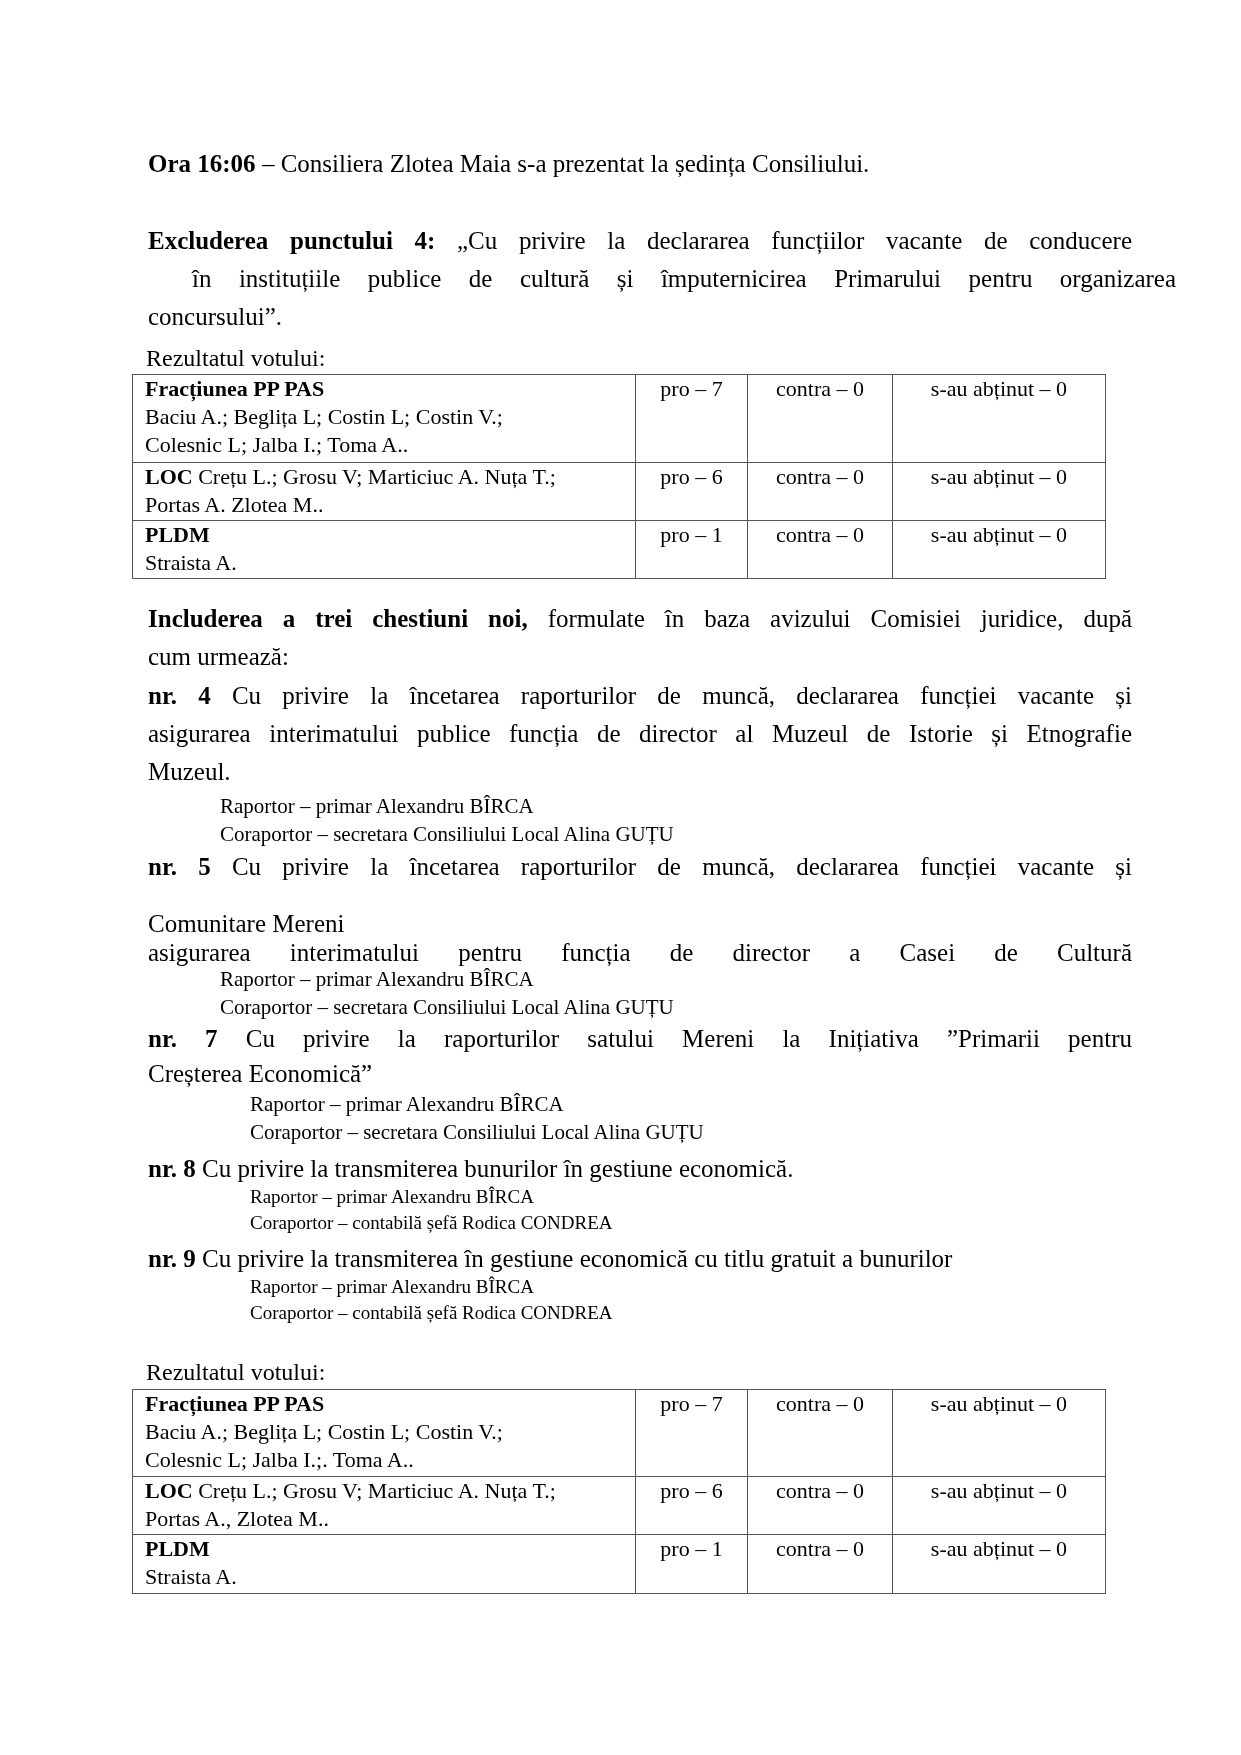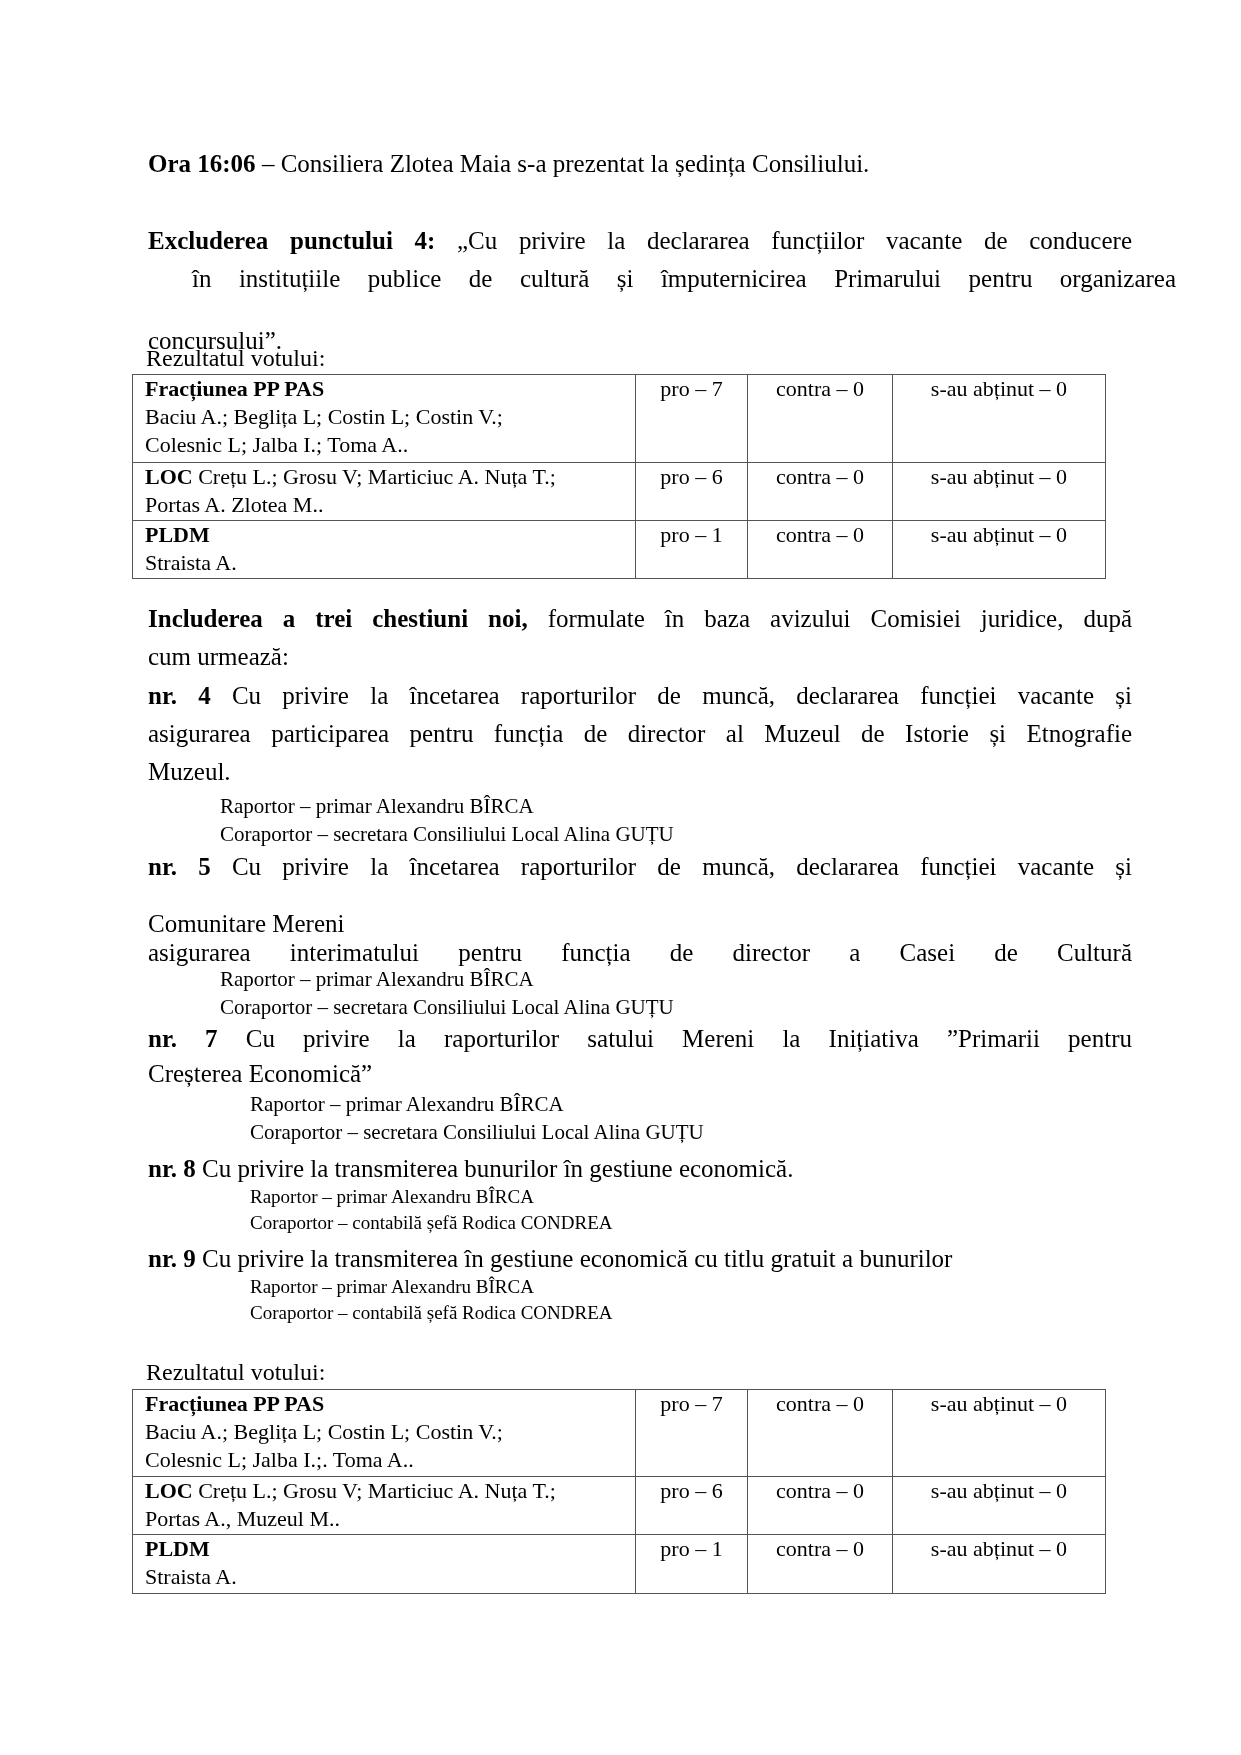--- a/index.html
+++ b/index.html
@@ -20,21 +20,21 @@
 </head>
 <body>
 
 <div class="abs p" style="left:148px; top:145px;">
   <span class="b">Ora 16:06</span><span> – Consiliera Zlotea Maia s-a prezentat la ședința Consiliului.</span>
 </div>
 
 <div>
   <div class="j jl" style="top:222px;"><span class="b">Excluderea punctului 4:</span><span> „Cu privire la declararea funcțiilor vacante de conducere</span></div>
   <div class="j jl" style="top:260px;margin-left:44px;">în instituțiile publice de cultură și împuternicirea Primarului pentru organizarea</div>
-  <div class="j" style="top:298px;margin-top:24px;">concursului”.</div>
+  <div class="j" style="top:298px;">concursului”.</div>
 </div>
 
 <div class="abs" style="left:146px; top:343px; font-size:24px; line-height:30px;">Rezultatul votului:</div>
 
 <table class="votes" style="top:374px;">
   <colgroup>
       <col class="c1">
       <col class="c2">
       <col class="c3">
       <col class="c4">
@@ -59,21 +59,21 @@
     <td class="num">s-au abținut – 0</td>
   </tr>
 </tbody>
   </table>
 
 <div class="j jl" style="top:600px;"><span class="b">Includerea a trei chestiuni noi,</span><span> formulate în baza avizului Comisiei juridice, după</span></div>
 <div class="j" style="top:638px;">cum urmează:</div>
 
 <div>
   <div class="j jl" style="top:677px;"><span class="b">nr. 4</span><span> Cu privire la încetarea raporturilor de muncă, declararea funcției vacante și</span></div>
-  <div class="j jl" style="top:715px;">asigurarea participarea pentru funcția de director al Muzeul de Istorie și Etnografie</div>
+  <div class="j jl" style="top:715px;">asigurarea interimatului publice funcția de director al Muzeul de Istorie și Etnografie</div>
   <div class="j" style="top:753px;">Muzeul.</div>
   <div class="abs sub" style="left:220px; top:792px;">Raportor – primar Alexandru BÎRCA</div>
   <div class="abs sub" style="left:220px; top:820px;">Coraportor – secretara Consiliului Local Alina GUȚU</div>
 </div>
 
 <div>
   <div class="j jl" style="top:848px;"><span class="b">nr. 5</span><span> Cu privire la încetarea raporturilor de muncă, declararea funcției vacante și</span></div>
   <div class="j jl" style="top:886px;margin-top:48px;">asigurarea interimatului pentru funcția de director a Casei de Cultură</div>
   <div class="j" style="top:897px;margin-top:8px;">Comunitare Mereni</div>
   <div class="abs sub" style="left:220px; top:965px;">Raportor – primar Alexandru BÎRCA</div>
@@ -109,21 +109,21 @@
       <col class="c4">
     </colgroup>
   <tbody>
       <tr style="height:87px;">
     <td><span class="b">Fracțiunea PP PAS</span><br><span>Baciu A.; Beglița L; Costin L; Costin V.;</span><br><span>Colesnic L; Jalba I.;. Toma A..</span></td>
     <td class="num">pro – 7</td>
     <td class="num">contra – 0</td>
     <td class="num">s-au abținut – 0</td>
   </tr>
   <tr style="height:58px;">
-    <td><span class="b">LOC</span><span> Crețu L.; Grosu V; Marticiuc A. Nuța T.;</span><br><span>Portas A., Muzeul M..</span></td>
+    <td><span class="b">LOC</span><span> Crețu L.; Grosu V; Marticiuc A. Nuța T.;</span><br><span>Portas A., Zlotea M..</span></td>
     <td class="num">pro – 6</td>
     <td class="num">contra – 0</td>
     <td class="num">s-au abținut – 0</td>
   </tr>
   <tr style="height:59px;">
     <td><span class="b">PLDM</span><br><span>Straista A.</span></td>
     <td class="num">pro – 1</td>
     <td class="num">contra – 0</td>
     <td class="num">s-au abținut – 0</td>
   </tr>

